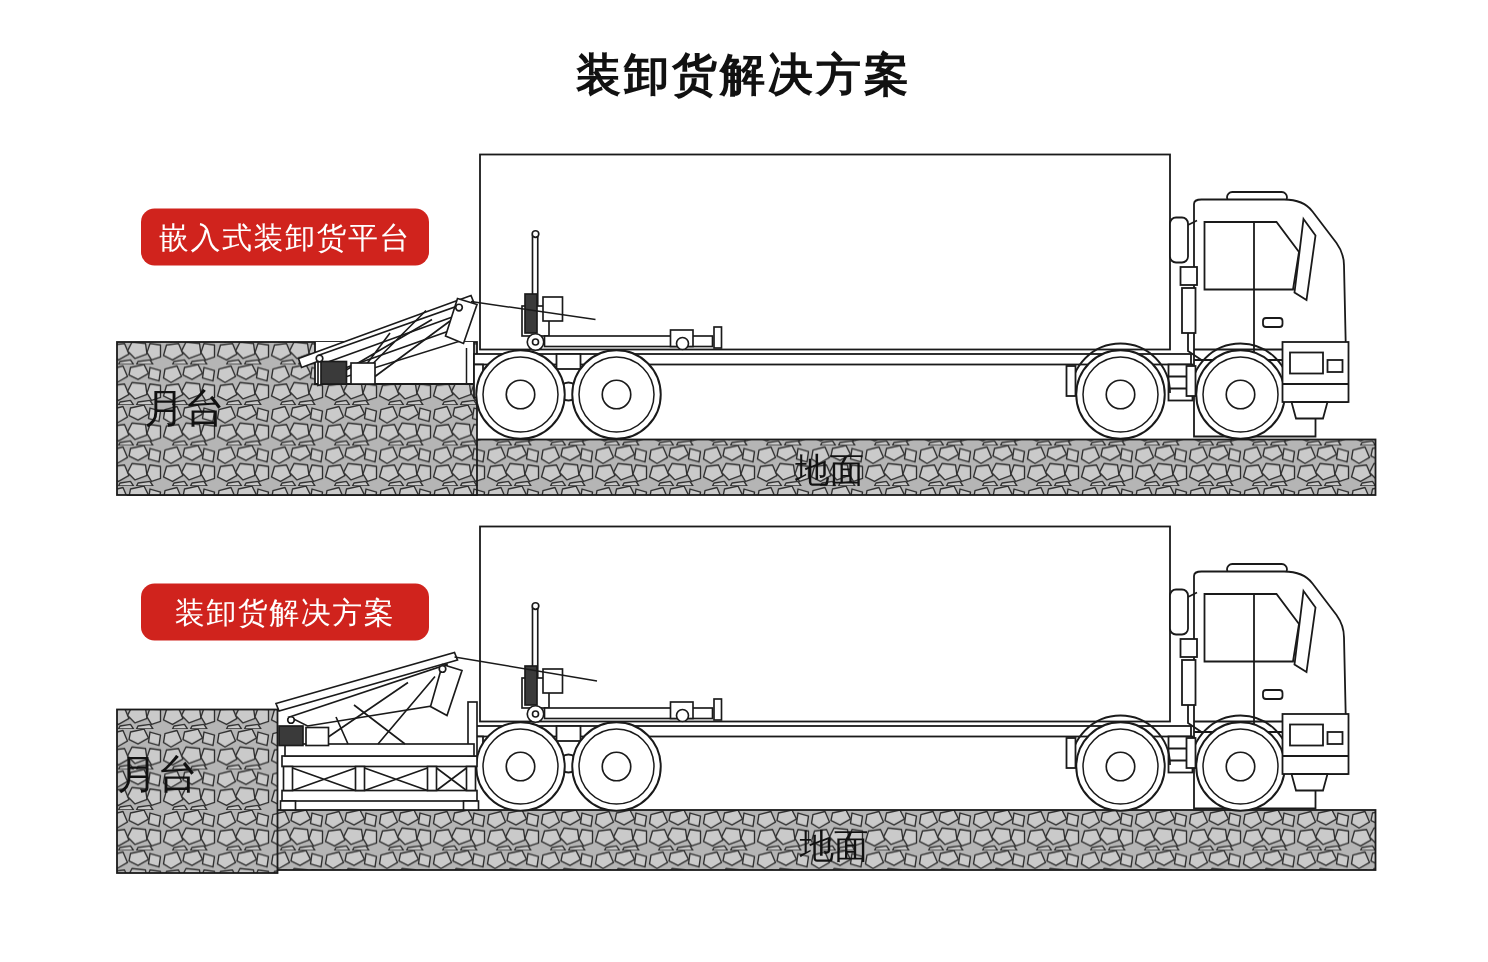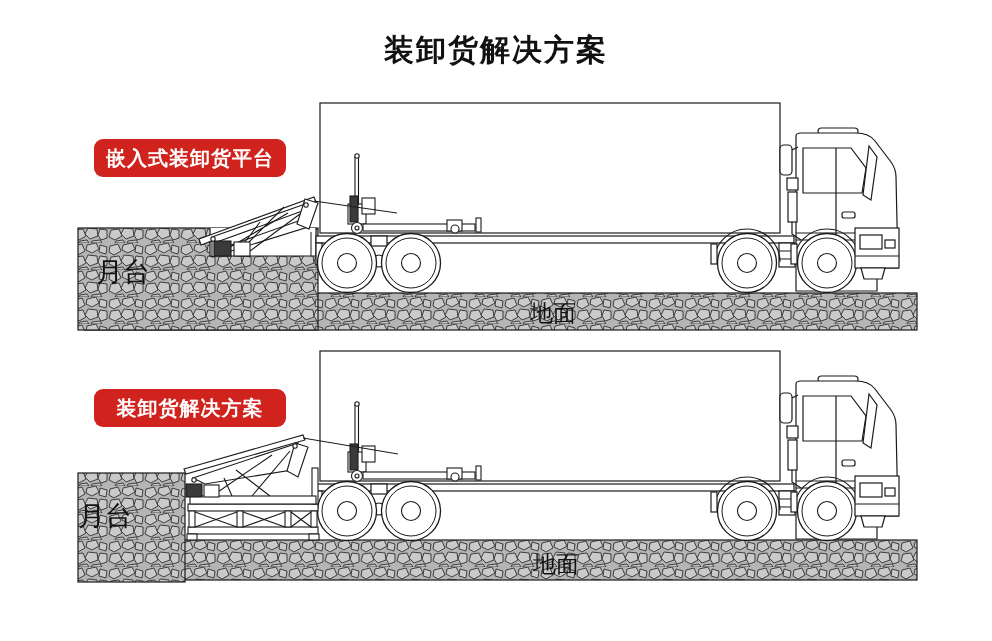--- a/index.html
+++ b/index.html
@@ -2,21 +2,21 @@
 <html style="--label_bg: #d0231d; --label_text: #ffffff; --line: #1a1a1a; --stone_bg: #b5b5b5; --stone_fill: #cacaca;"><head>
 <meta charset="utf-8">
 <style>
   html,body{margin:0;padding:0;background:#ffffff;}
   .stage{position:relative;width:992px;height:641px;background:#fff;overflow:hidden;
          font-family:"Liberation Sans",sans-serif;}
   .title{position:absolute;top:30px;left:0;width:992px;text-align:center;
          font-size:30px;font-weight:800;letter-spacing:2px;color:#111;}
   .tag{position:absolute;left:94px;width:192px;height:38px;border-radius:9px;
        background:var(--label_bg,#d0231d);color:var(--label_text,#ffffff);
-       font-size:20px;font-weight:700;letter-spacing:1px;
+       font-size:20px;font-weight:400;letter-spacing:1px;
        display:flex;align-items:center;justify-content:center;}
   .tag1{top:139px;}
   .tag2{top:389px;}
   svg{position:absolute;top:0;left:0;}
   svg text{font-family:"Liberation Sans",sans-serif;fill:#111;}
   .cn-big{font-size:27px;}
   .cn-mid{font-size:23px;}
 </style>
 </head>
 <body>

